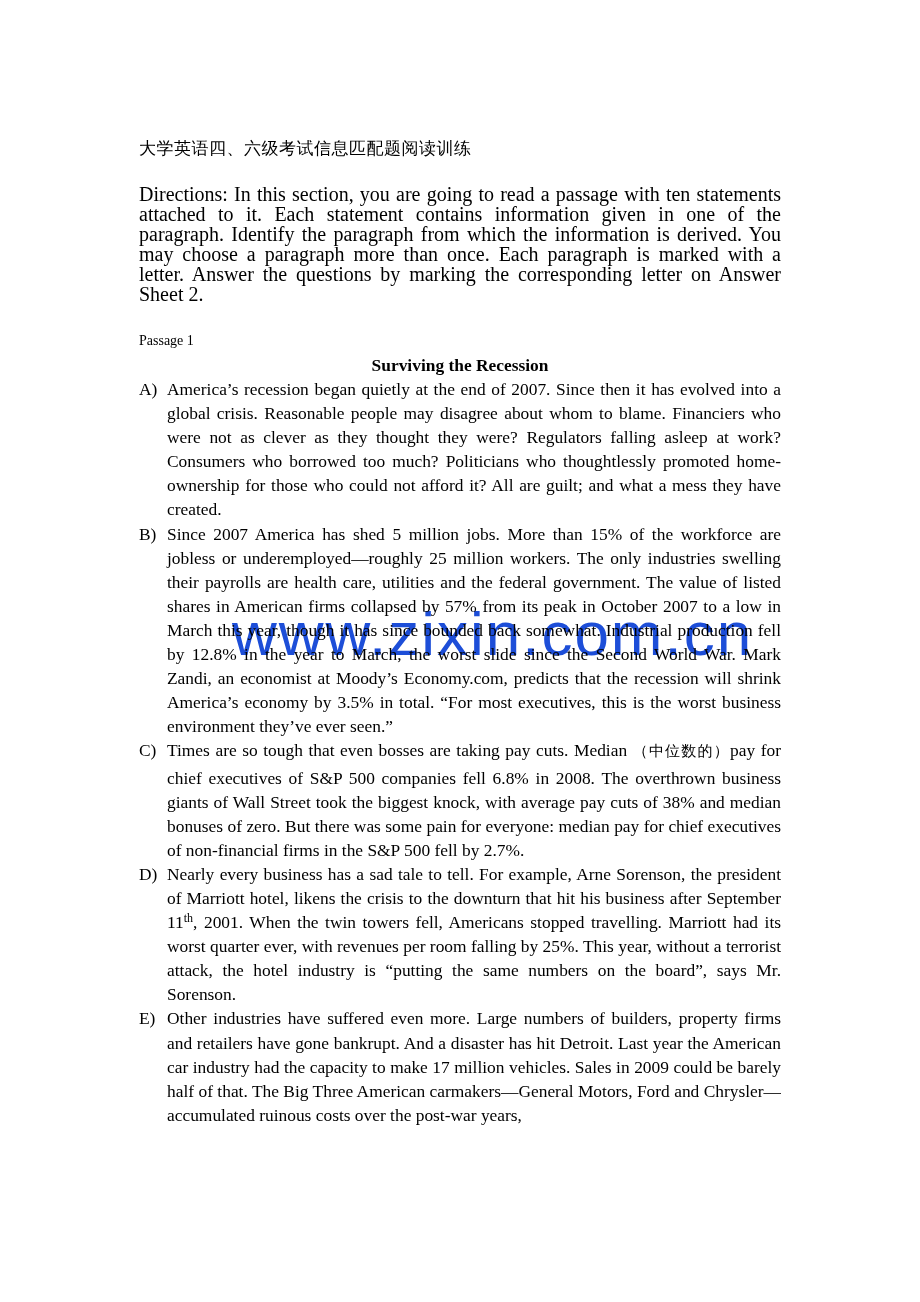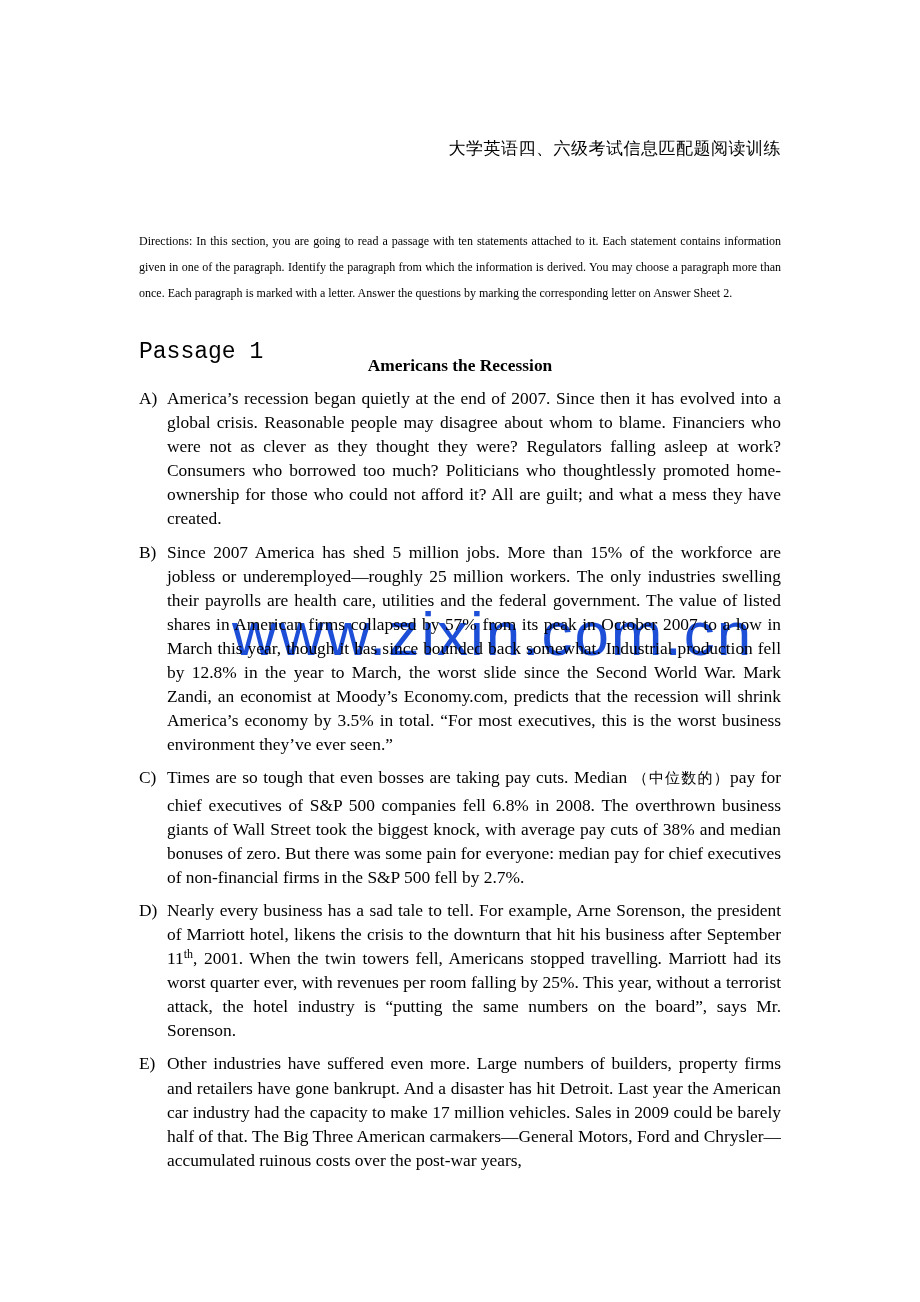--- a/index.html
+++ b/index.html
@@ -19,44 +19,42 @@
       position: absolute;
       left: 139px;
       top: 0;
       width: 642px;
     }
     .doc-title {
       position: absolute;
       left: 0;
       top: 136px;
       width: 642px;
-      text-align: right;
+      text-align: left;
       font-family: "DejaVu Sans", "Liberation Sans", sans-serif;
       font-size: 17px;
       line-height: 24px;
       letter-spacing: 0.5px;
     }
     .directions {
       position: absolute;
       left: 0;
       top: 184px;
       width: 642px;
-      font-size: 12px;
-      line-height: 26px;
+      font-size: 20px;
+      line-height: 20px;
       text-align: justify;
       text-align-last: left;
-      margin-top: 44px;
     }
     .passage-label {
       position: absolute;
       left: 0;
-      top: 340px;
-      font-size: 23px;
+      top: 329px;
+      font-size: 14px;
       line-height: 24px;
-      font-family: Liberation Mono, monospace;
     }
     .passage-title {
       position: absolute;
       left: 0;
       top: 353px;
       width: 642px;
       text-align: center;
       font-weight: bold;
       font-size: 17.4px;
       line-height: 24px;
@@ -75,21 +73,20 @@
       text-align: justify;
       text-align-last: left;
     }
     .para-letter {
       position: absolute;
       left: 0;
       top: 0;
     }
     .para-body {
       display: block;
-      margin-top: 9px;
     }
     .cjk {
       font-family: Liberation Mono, monospace;
       font-size: 15px;
     }
     sup {
       font-size: 12px;
       line-height: 0;
       vertical-align: 6px;
     }
@@ -115,21 +112,21 @@
 
 <div class="watermark">www.zixin.com.cn</div>
 
 <div class="page content-layer">
   <div class="doc-title">大学英语四、六级考试信息匹配题阅读训练</div>
 
   <div class="directions">Directions: In this section, you are going to read a passage with ten statements attached to it. Each statement contains information given in one of the paragraph. Identify the paragraph from which the information is derived. You may choose a paragraph more than once. Each paragraph is marked with a letter. Answer the questions by marking the corresponding letter on Answer Sheet 2.</div>
 
   <div class="passage-label">Passage 1</div>
 
-  <div class="passage-title">Americans the Recession</div>
+  <div class="passage-title">Surviving the Recession</div>
 
   <div class="paragraphs">
     <div class="para">
       <span class="para-letter">A)</span>
       <span class="para-body">America’s recession began quietly at the end of 2007. Since then it has evolved into a global crisis. Reasonable people may disagree about whom to blame. Financiers who were not as clever as they thought they were? Regulators falling asleep at work? Consumers who borrowed too much? Politicians who thoughtlessly promoted home-ownership for those who could not afford it? All are guilt; and what a mess they have created.</span>
     </div>
     <div class="para">
       <span class="para-letter">B)</span>
       <span class="para-body">Since 2007 America has shed 5 million jobs. More than 15% of the workforce are jobless or underemployed—roughly 25 million workers. The only industries swelling their payrolls are health care, utilities and the federal government. The value of listed shares in American firms collapsed by 57% from its peak in October 2007 to a low in March this year, though it has since bounded back somewhat. Industrial production fell by 12.8% in the year to March, the worst slide since the Second World War. Mark Zandi, an economist at Moody’s Economy.com, predicts that the recession will shrink America’s economy by 3.5% in total. “For most executives, this is the worst business environment they’ve ever seen.”</span>
     </div>

